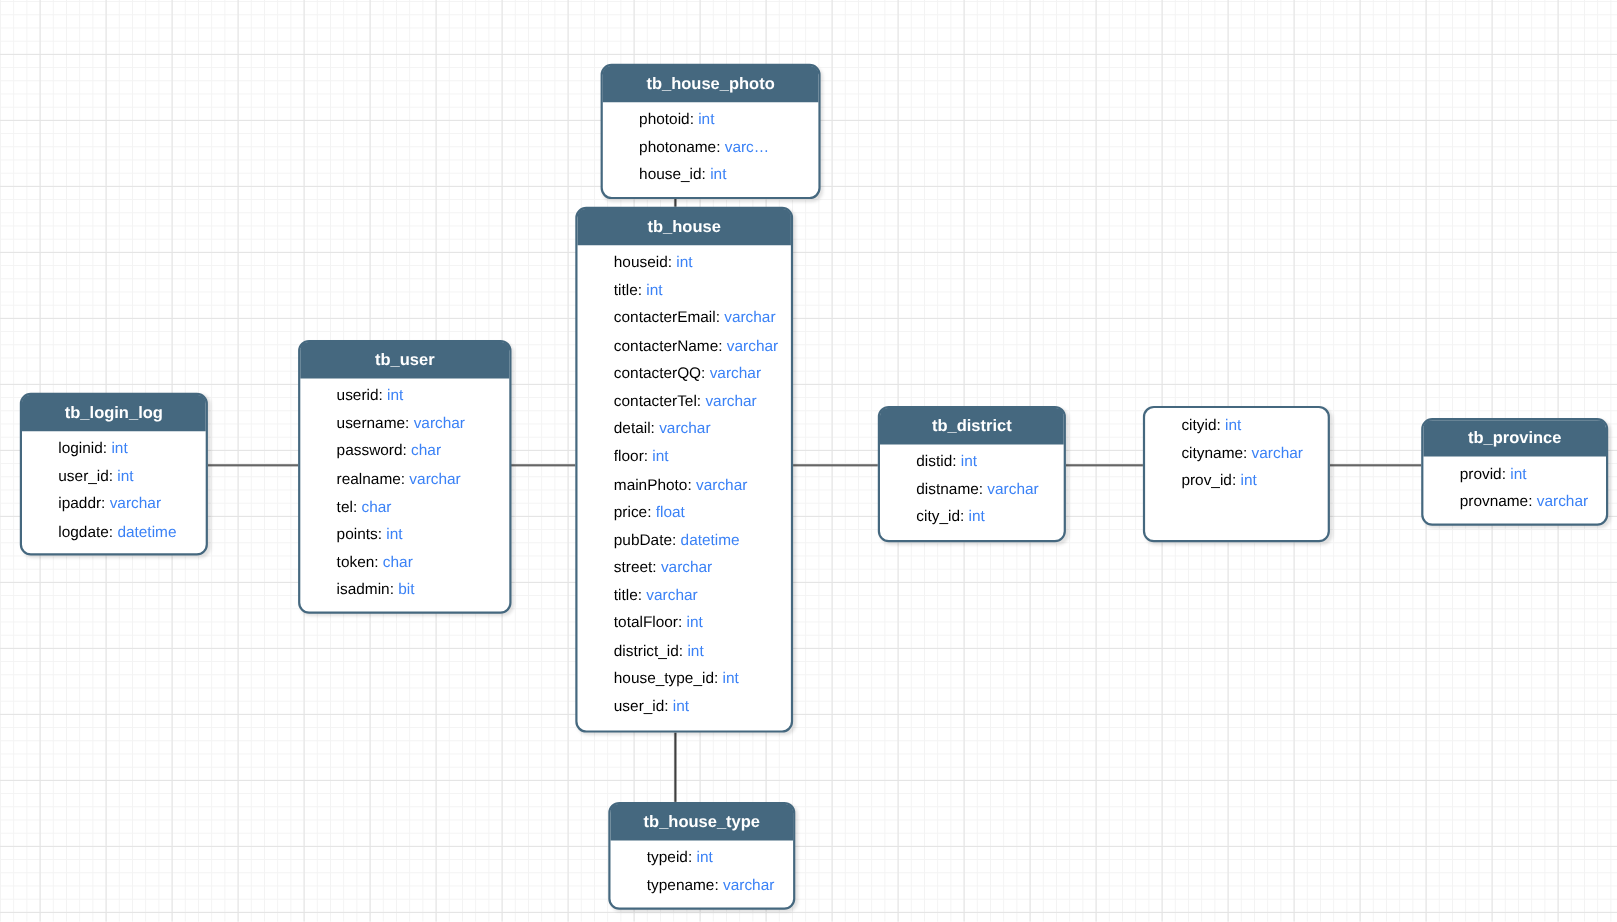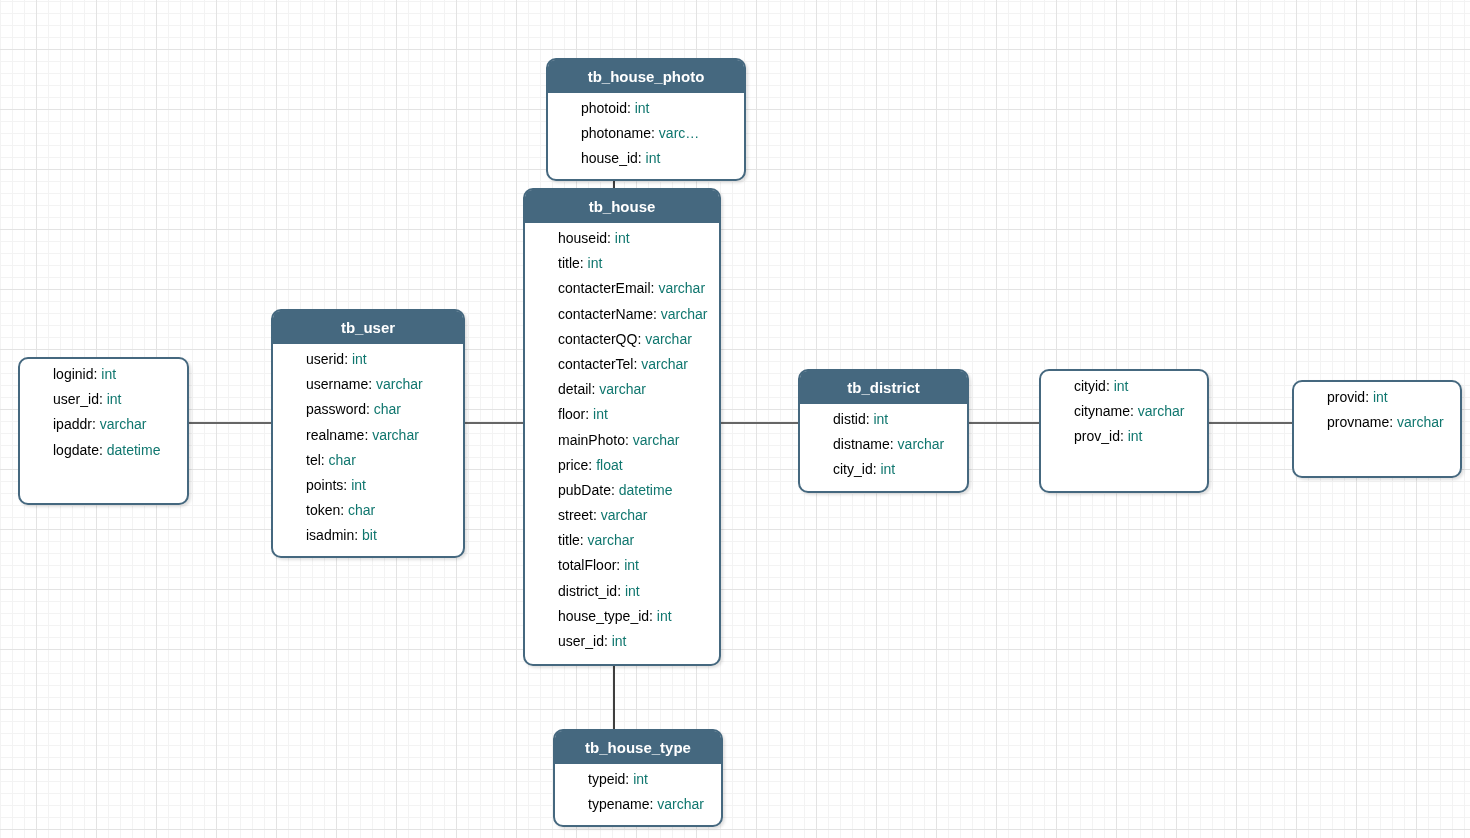--- a/index.html
+++ b/index.html
@@ -52,21 +52,21 @@
     height: 25.2px;
     line-height: 25.2px;
     padding-left: 33px;
     padding-right: 4px;
     font-size: 14px;
     white-space: nowrap;
     overflow: hidden;
   }
   .field-name { color: #000000; }
   .field-sep  { color: #000000; }
-  .field-type { color: #0f766e; }
+  .field-type { color: #3b82f6; }
   .edge {
     position: absolute;
     background: #666666;
   }
   .edge.h { height: 2px; }
   .edge.v { width: 1.5px; background: #3f3f3f; }
 </style>
 </head>
 <body>
 
@@ -121,20 +121,23 @@
         <div class="field-row"><span class="field-name">username</span><span class="field-sep">: </span><span class="field-type">varchar</span></div>
         <div class="field-row"><span class="field-name">password</span><span class="field-sep">: </span><span class="field-type">char</span></div>
         <div class="field-row"><span class="field-name">realname</span><span class="field-sep">: </span><span class="field-type">varchar</span></div>
         <div class="field-row"><span class="field-name">tel</span><span class="field-sep">: </span><span class="field-type">char</span></div>
         <div class="field-row"><span class="field-name">points</span><span class="field-sep">: </span><span class="field-type">int</span></div>
         <div class="field-row"><span class="field-name">token</span><span class="field-sep">: </span><span class="field-type">char</span></div>
         <div class="field-row"><span class="field-name">isadmin</span><span class="field-sep">: </span><span class="field-type">bit</span></div>
       </div>
   </div>
     <div class="entity-table" style="left: 18px; top: 357px; width: 171px; height: 148px;">
+    <div class="table-header">
+      <span class="table-title">tb_login_log</span>
+    </div>
     <div class="table-body">
         <div class="field-row"><span class="field-name">loginid</span><span class="field-sep">: </span><span class="field-type">int</span></div>
         <div class="field-row"><span class="field-name">user_id</span><span class="field-sep">: </span><span class="field-type">int</span></div>
         <div class="field-row"><span class="field-name">ipaddr</span><span class="field-sep">: </span><span class="field-type">varchar</span></div>
         <div class="field-row"><span class="field-name">logdate</span><span class="field-sep">: </span><span class="field-type">datetime</span></div>
       </div>
   </div>
     <div class="entity-table" style="left: 798px; top: 369px; width: 171px; height: 124px;">
     <div class="table-header">
       <span class="table-title">tb_district</span>
@@ -146,20 +149,23 @@
       </div>
   </div>
     <div class="entity-table" style="left: 1039px; top: 369px; width: 170px; height: 124px;">
     <div class="table-body">
         <div class="field-row"><span class="field-name">cityid</span><span class="field-sep">: </span><span class="field-type">int</span></div>
         <div class="field-row"><span class="field-name">cityname</span><span class="field-sep">: </span><span class="field-type">varchar</span></div>
         <div class="field-row"><span class="field-name">prov_id</span><span class="field-sep">: </span><span class="field-type">int</span></div>
       </div>
   </div>
     <div class="entity-table" style="left: 1292px; top: 380px; width: 170px; height: 98px;">
+    <div class="table-header">
+      <span class="table-title">tb_province</span>
+    </div>
     <div class="table-body">
         <div class="field-row"><span class="field-name">provid</span><span class="field-sep">: </span><span class="field-type">int</span></div>
         <div class="field-row"><span class="field-name">provname</span><span class="field-sep">: </span><span class="field-type">varchar</span></div>
       </div>
   </div>
     <div class="entity-table" style="left: 553px; top: 729px; width: 170px; height: 98px;">
     <div class="table-header">
       <span class="table-title">tb_house_type</span>
     </div>
     <div class="table-body">

